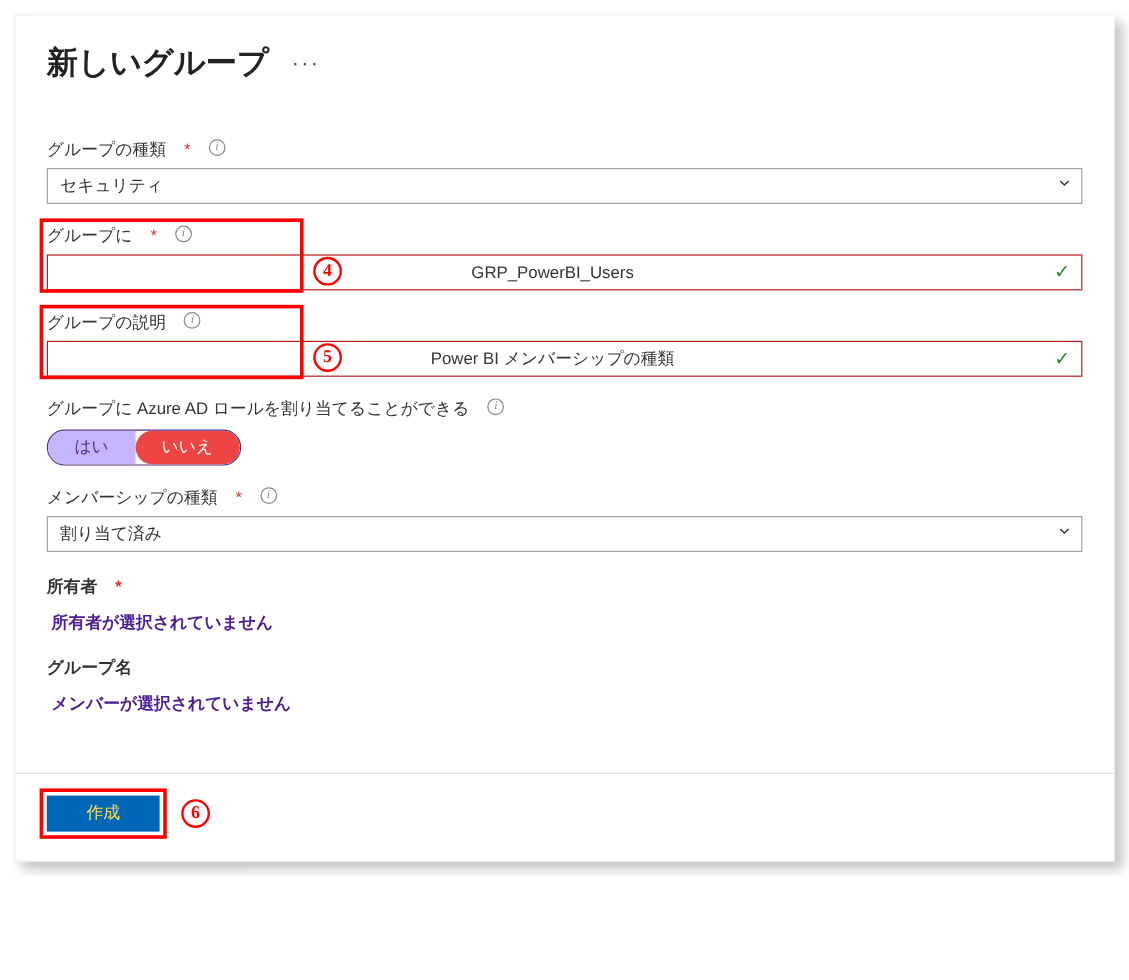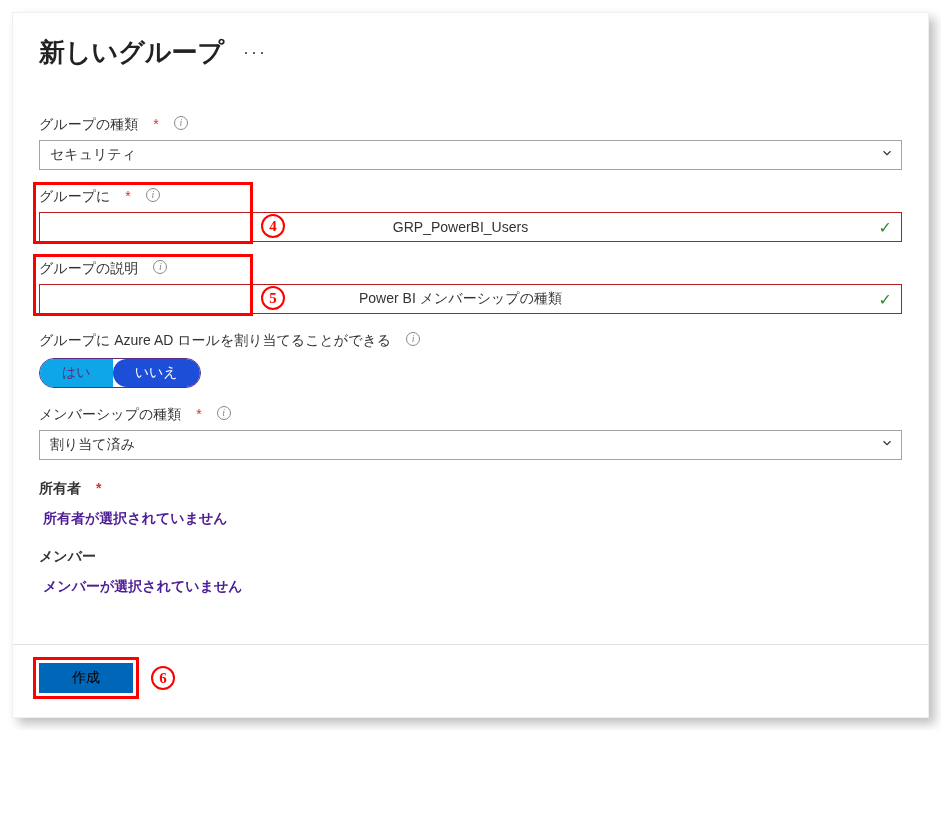--- a/index.html
+++ b/index.html
@@ -102,38 +102,38 @@
   }
   .toggle-btn {
     display: flex;
     align-items: center;
     justify-content: center;
     padding: 0 22px;
     font-size: 14px;
     cursor: pointer;
     user-select: none;
   }
-  .toggle-yes { background: #0ea5e9; color: #5a2d82; }
-  .toggle-no  { background: #1d4ed8; color: #fff; border-radius: 22px; }
+  .toggle-yes { background: #c4b5fd; color: #5a2d82; }
+  .toggle-no  { background: #ef4444; color: #fff; border-radius: 22px; }
   .link-text {
     color: #4c1d95;
     font-size: 14px;
     margin-top: 6px;
     cursor: pointer;
     display: inline-block;
     padding-left: 4px;
   }
   .section-gap { margin-top: 20px; font-weight: bold; }
   .footer-sep {
     border-top: 1px solid #e0e0e0;
     margin: 48px -26px 18px -26px;
   }
   .create-btn {
     background: #0067b8;
-    color: #000000;
+    color: #fde047;
     border: none;
     width: 94px;
     height: 30px;
     font-size: 14px;
     cursor: pointer;
   }
   
   .anno {
     position: absolute;
     border: 3px solid #ff0000;
@@ -255,21 +255,21 @@
       <div class="label-row">
         <span>所有者</span>
         <span class="req">*</span>
       </div>
       <span class="link-text">所有者が選択されていません</span>
     </div>
 
     
     <div class="field-block section-gap">
       <div class="label-row">
-        <span>メンバー</span>
+        <span>グループ名</span>
       </div>
       <span class="link-text">メンバーが選択されていません</span>
     </div>
 
     <div class="footer-sep"></div>
 
     <div style="position:relative; display:inline-block;">
       <button class="create-btn">作成</button>
       <div class="anno" style="left:-6px; top:-6px; width:106px; height:42px;"></div>
       <div class="anno-badge" style="left:112px; top:3px;">6</div>

